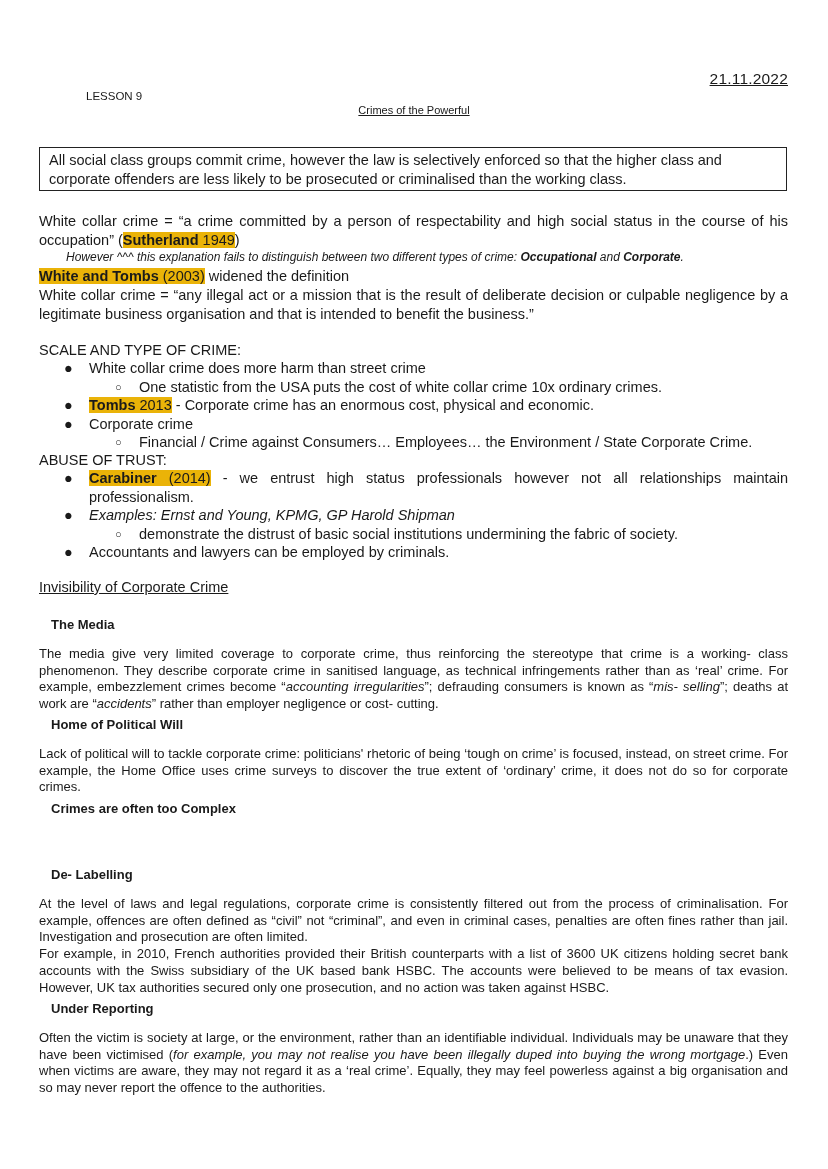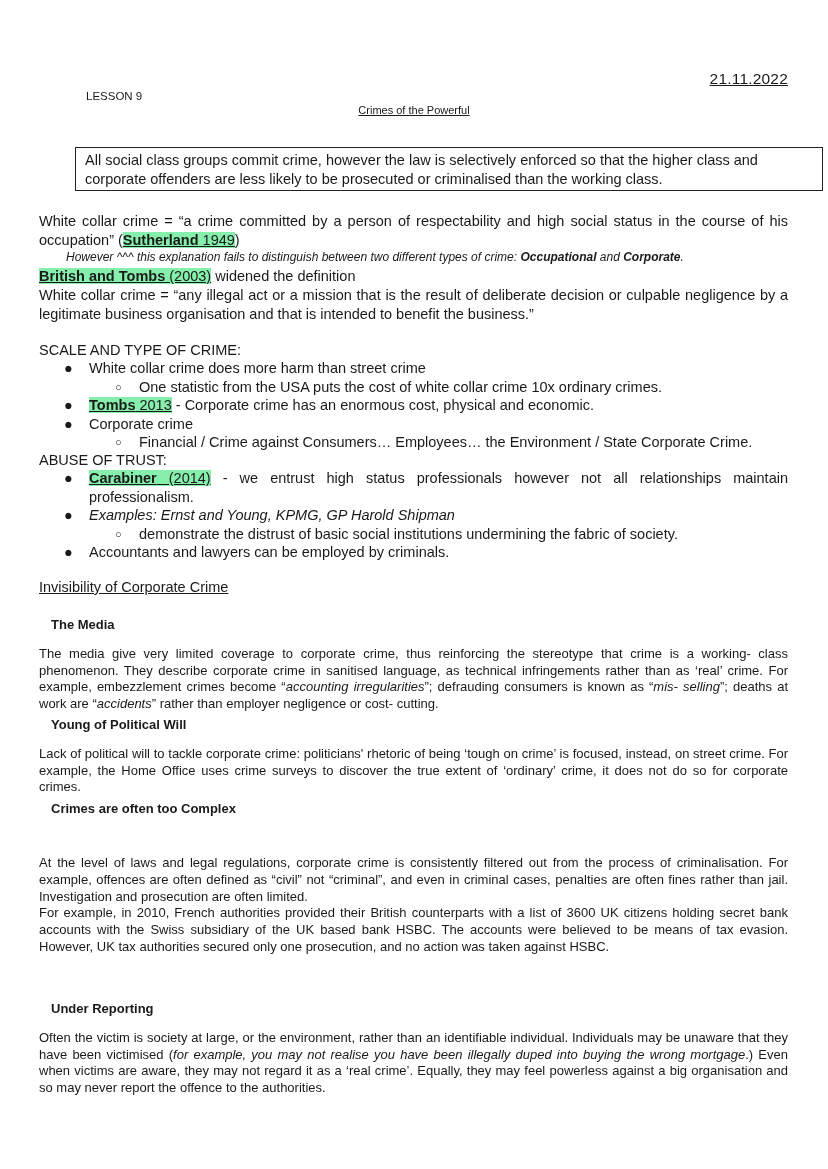--- a/index.html
+++ b/index.html
@@ -3,23 +3,23 @@
   <meta charset="utf-8">
   <style>
     html, body { margin: 0; padding: 0; background: #ffffff; }
     body { width: 828px; height: 1169px; position: relative; overflow: hidden;
       font-family: "Liberation Sans", "DejaVu Sans", sans-serif; color: #1a1a1a; }
     .abs { position: absolute; }
     .date { right: 40px; top: 70px; font-size: 15.5px; text-decoration: underline; letter-spacing: 0.2px; }
     .lesson { left: 39px; top: 90px; font-size: 11.5px; padding-left: 47px; }
     .title { left: 0; width: 828px; top: 104px; text-align: center; font-size: 11px; text-decoration: underline; }
     .box { left: 39px; top: 147px; width: 748px; height: 44px; border: 1.5px solid #222; box-sizing: border-box;
-      padding: 3px 9px; font-size: 14.5px; line-height: 19px; margin-left: 36px; }
+      padding: 3px 9px; font-size: 14.5px; line-height: 19px; }
     .p { left: 39px; width: 749px; font-size: 14.5px; line-height: 18.5px; text-align: justify; }
-    .hl { background: #86efac; text-decoration: underline; }
+    .hl { background: #eab308; }
     .li { position: relative; padding-left: 50px; }
     .li .dot { position: absolute; left: 25px; top: 0; }
     .li2 { position: relative; padding-left: 100px; }
     .li2 .dot { position: absolute; left: 76px; top: 0; font-size: 11px; }
     .sec { font-size: 13px; line-height: 16.8px; text-align: justify; left: 39px; width: 749px; }
     .sec h4 { margin: 12px; font-size: 13px; font-weight: bold; }
     .ul { text-decoration: underline; }
   </style>
 </head>
 <body>
@@ -32,21 +32,21 @@
 
 <div class="abs p" style="top:212px;">
   <span>White collar crime = “a crime committed by a person of respectability and high social status in the course of his occupation” (</span><span class="hl"><b>Sutherland</b><span> 1949</span></span><span>)</span>
 </div>
 
 <div class="abs" style="left:66px; top:250px; font-size:12px; font-style:italic;">
   <span>However ^^^ this explanation fails to distinguish between two different types of crime: </span><b>Occupational</b><span> and </span><b>Corporate</b><span>.</span>
 </div>
 
 <div class="abs p" style="top:267px;">
-  <span class="hl"><b>British and Tombs</b><span> (2003)</span></span><span> widened the definition</span>
+  <span class="hl"><b>White and Tombs</b><span> (2003)</span></span><span> widened the definition</span>
 </div>
 <div class="abs p" style="top:286px;">White collar crime = “any illegal act or a mission that is the result of deliberate decision or culpable negligence by a legitimate business organisation and that is intended to benefit the business.”</div>
 
 <div class="abs p" style="top:341px;">SCALE AND TYPE OF CRIME:</div>
 <div class="abs p" style="top:359px;">
   <div class="li"><span class="dot">●</span><span>White collar crime does more harm than street crime</span></div>
   <div class="li2"><span class="dot">○</span><span>One statistic from the USA puts the cost of white collar crime 10x ordinary crimes.</span></div>
   <div class="li"><span class="dot">●</span><span class="hl"><b>Tombs</b><span> 2013</span></span><span> - Corporate crime has an enormous cost, physical and economic.</span></div>
   <div class="li"><span class="dot">●</span><span>Corporate crime</span></div>
   <div class="li2"><span class="dot">○</span><span>Financial / Crime against Consumers… Employees… the Environment / State Corporate Crime.</span></div>
@@ -61,29 +61,30 @@
 </div>
 
 <div class="abs p ul" style="top:578px;">Invisibility of Corporate Crime</div>
 
 <div class="abs sec" style="top:605px;">
   <h4>The Media</h4>
   <div><span>The media give very limited coverage to corporate crime, thus reinforcing the stereotype that crime is a working- class phenomenon. They describe corporate crime in sanitised language, as technical infringements rather than as ‘real’ crime. For example, embezzlement crimes become “</span><i>accounting irregularities</i><span>”; defrauding consumers is known as “</span><i>mis- selling</i><span>”; deaths at work are “</span><i>accidents</i><span>” rather than employer negligence or cost- cutting.</span></div>
 </div>
 
 <div class="abs sec" style="top:705px;">
-  <h4>Young of Political Will</h4>
+  <h4>Home of Political Will</h4>
   <div>Lack of political will to tackle corporate crime: politicians' rhetoric of being ‘tough on crime’ is focused, instead, on street crime. For example, the Home Office uses crime surveys to discover the true extent of ‘ordinary’ crime, it does not do so for corporate crimes.</div>
 </div>
 
 <div class="abs sec" style="top:789px;">
   <h4>Crimes are often too Complex</h4>
 </div>
 
 <div class="abs sec" style="top:855px;">
+  <h4>De- Labelling</h4>
   <div>At the level of laws and legal regulations, corporate crime is consistently filtered out from the process of criminalisation. For example, offences are often defined as “civil” not “criminal”, and even in criminal cases, penalties are often fines rather than jail. Investigation and prosecution are often limited.</div>
   <div>For example, in 2010, French authorities provided their British counterparts with a list of 3600 UK citizens holding secret bank accounts with the Swiss subsidiary of the UK based bank HSBC. The accounts were believed to be means of tax evasion. However, UK tax authorities secured only one prosecution, and no action was taken against HSBC.</div>
 </div>
 
 <div class="abs sec" style="top:989px;">
   <h4>Under Reporting</h4>
   <div><span>Often the victim is society at large, or the environment, rather than an identifiable individual. Individuals may be unaware that they have been victimised (</span><i>for example, you may not realise you have been illegally duped into buying the wrong mortgage</i><span>.) Even when victims are aware, they may not regard it as a ‘real crime’. Equally, they may feel powerless against a big organisation and so may never report the offence to the authorities.</span></div>
 </div>
 
 </body></html>

